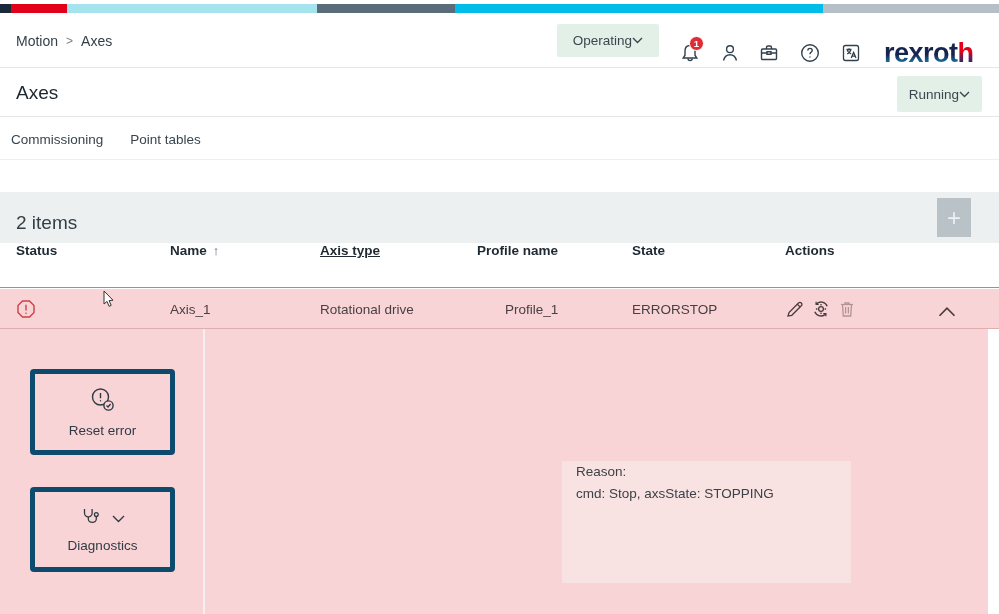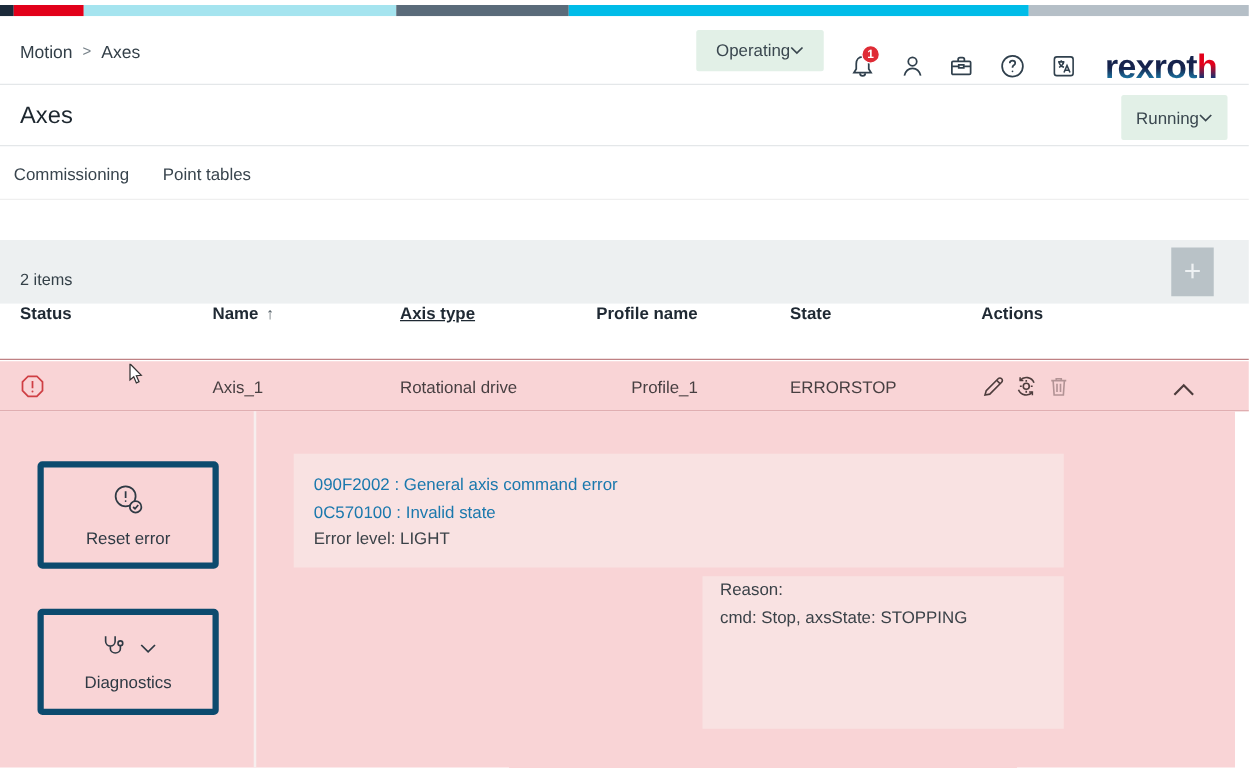--- a/index.html
+++ b/index.html
@@ -34,21 +34,21 @@
   .page-title { position:absolute; left:16px; top:0; height:48px; display:flex; align-items:center; font-size:19px; color:#1c262e; }
   .running-btn { position:absolute; left:897px; top:7px; width:85px; height:36px; }
   .chev-down svg, .chev-up svg { display:block; }
   
   .tabs-bar { position:absolute; top:118px; left:0; width:999px; height:42px; border-bottom:1px solid #efefef; background:#fff; padding-left:10px; display:flex; gap:25px; }
   .tab { position:relative; height:42px; display:flex; align-items:center; font-size:13.5px; color:#39454e; cursor:pointer; padding:0 1px; }
   .tab.active { color:#1177b0; }
   .tab.active::after { content:""; position:absolute; left:0; right:0; bottom:0; height:3px; background:#1177b0; border-radius:2px; }
   
   .toolbar { position:absolute; top:192px; left:0; width:999px; height:51px; background:#edf0f1; }
-  .items-count { position:absolute; left:16px; top:0; height:62px; display:flex; align-items:center; font-size:13px; color:#333f47; }
+  .items-count { position:absolute; left:16px; top:0; height:62px; display:flex; align-items:center; font-size:19px; color:#333f47; }
   .add-btn { position:absolute; left:937px; top:6px; width:34px; height:39px; background:#b9c2c7; border:none; color:#eef1f3; font-size:24px; font-weight:300; line-height:1; cursor:pointer; display:flex; align-items:center; justify-content:center; font-family:inherit; }
   
   .table-header { position:absolute; top:243px; left:0; width:999px; height:45px; background:#fff; border-bottom:1px solid #bf8184; }
   .table-header .col { position:absolute; top:0; height:45px; display:flex; font-size:13.5px; font-weight:700; color:#1f2933; }
   .sort-arrow { margin-left:6px; font-weight:400; color:#5b666d; font-size:13px; }
   .error-row { position:absolute; top:289px; left:0; width:999px; height:40px; background:#f9d4d6; border-bottom:1px solid #e0aeb1; }
   .error-row .cell { position:absolute; top:0; height:40px; display:flex; align-items:center; font-size:13.5px; color:#473f41; }
   .row-icon { position:absolute; top:10px; width:20px; height:20px; cursor:pointer; }
   .row-icon svg { width:20px; height:20px; display:block; }
   .cursor-overlay { position:absolute; left:103px; top:291px; width:13px; height:17px; z-index:50; pointer-events:none; }
@@ -262,24 +262,19 @@
         <svg width="13" height="8" viewBox="0 0 13 8">
             <polyline points="1,1 6.5,6.5 12,1" fill="none" stroke="#2f3a44" stroke-width="1.4"></polyline>
           </svg>
       </span>
     </span>
     <span>Diagnostics</span>
   </button>
 
   <div class="panel-divider"></div>
 
-  <div class="pink-box error-codes-box">
-    <a class="error-link">090F2002 : General axis command error</a>
-    <a class="error-link">0C570100 : Invalid state</a>
-    <div class="error-level">Error level: LIGHT</div>
-  </div>
 
 
   <div class="pink-box reason-box">
     <div class="kv-label">Reason:</div>
     <div class="kv-value">cmd: Stop, axsState: STOPPING</div>
   </div>
 </div>
 
 </body></html>

